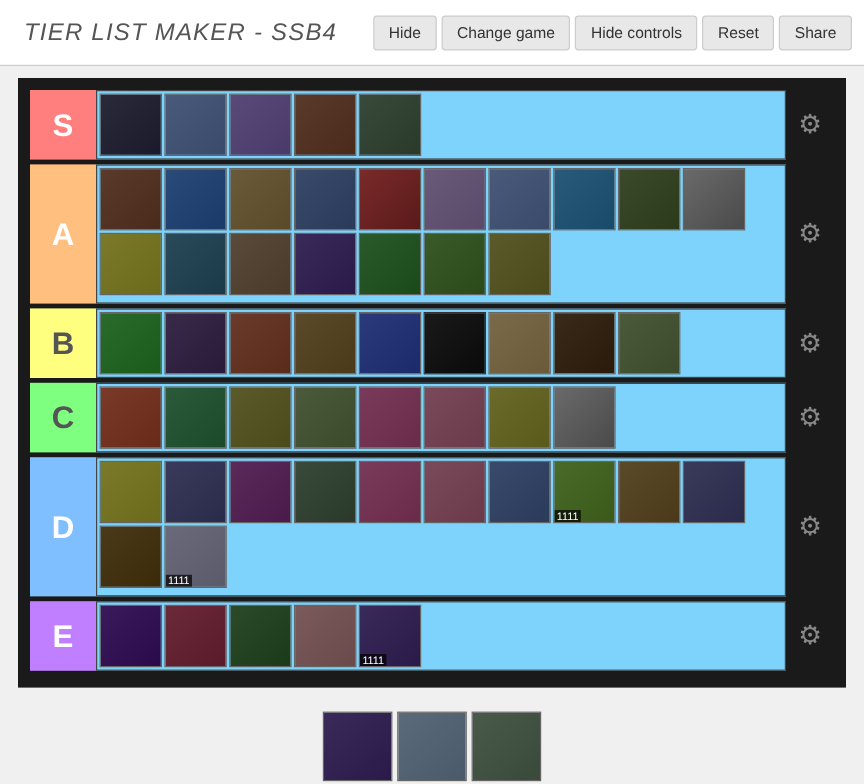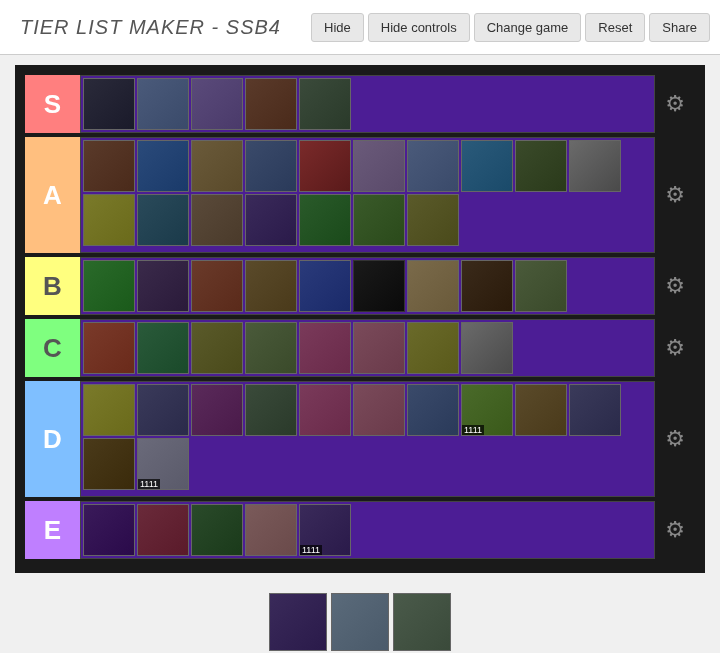--- a/index.html
+++ b/index.html
@@ -66,21 +66,21 @@
     }
     .tier-label.s { background: #ff7f7f; }
     .tier-label.a { background: #ffbf7f; }
     .tier-label.b { background: #ffff7f; color: #555; }
     .tier-label.c { background: #7fff7f; color: #555; }
     .tier-label.d { background: #7fbfff; }
     .tier-label.e { background: #bf7fff; }
 
     .tier-characters {
       flex: 1;
-      background: #4c1d95;
+      background: #7dd3fc;
       display: flex;
       flex-wrap: wrap;
       align-content: flex-start;
       padding: 2px;
       gap: 2px;
       border: 1px solid #444;
     }
 
     .char-slot {
       width: 52px;
@@ -201,22 +201,22 @@
     .pool-slot.mii2 { background: linear-gradient(135deg, #5a6a7a 0%, #4a5a6a 100%); }
     .pool-slot.mii3 { background: linear-gradient(135deg, #4a5a4a 0%, #3a4a3a 100%); }
   </style>
 </head>
 <body>
 
 <div id="topbar">
   <span id="app-title">TIER LIST MAKER - SSB4</span>
   <div class="topbar-buttons">
     <button class="topbar-btn">Hide</button>
+    <button class="topbar-btn">Change game</button>
     <button class="topbar-btn">Hide controls</button>
-    <button class="topbar-btn">Change game</button>
     <button class="topbar-btn">Reset</button>
     <button class="topbar-btn">Share</button>
   </div>
 </div>
 
 <div id="main-content">
 
   <div class="tier-row">
     <div class="tier-label s">S</div>
     <div class="tier-characters">

